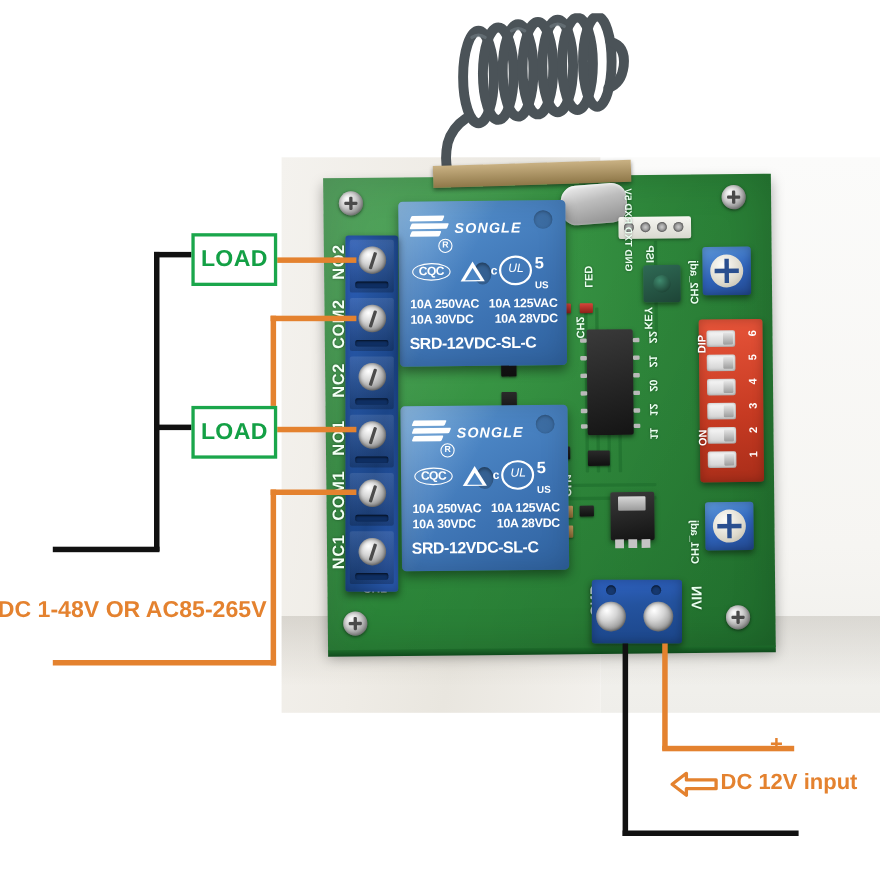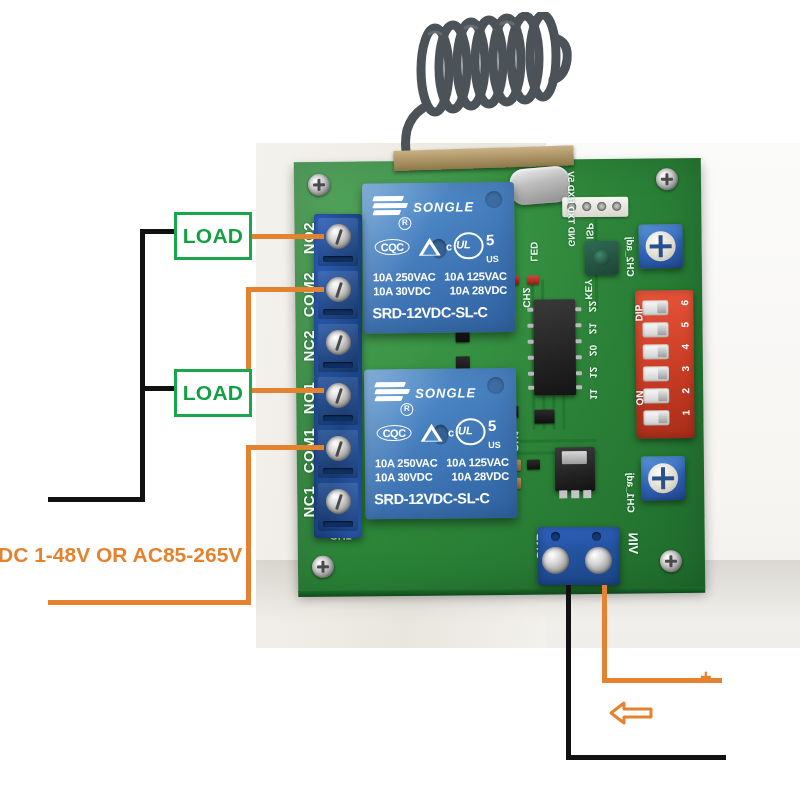--- a/index.html
+++ b/index.html
@@ -159,21 +159,21 @@
   }
   .tri::after{
     content:"";position:absolute;left:-7px;top:6px;width:0;height:0;
     border-left:7px solid transparent;border-right:7px solid transparent;
     border-bottom:11px solid #4b85c4;
   }
   .ul-mark{position:absolute;right:16px;top:50px;display:flex;align-items:flex-start;gap:2px;}
   .ul-c{font-size:11px;font-weight:bold;margin-top:8px;}
   .ul-circ{
     width:26px;height:23px;border:2px solid #fff;border-radius:50%;
-    font-size:11px;font-weight:bold;line-height:21px;font-style:italic;
+    font-size:11px;font-weight:normal;text-align:center;line-height:21px;font-style:italic;
   }
   .ul-us{display:flex;flex-direction:column;align-items:flex-start;line-height:1;}
   .ul-5{font-size:15px;font-weight:bold;margin-bottom:8px;}
   .ul-ustxt{font-size:9px;font-weight:bold;}
   .ratings{position:absolute;left:10px;top:88px;width:134px;font-size:11.2px;font-weight:bold;letter-spacing:-.2px;}
   .ratings div{display:flex;justify-content:space-between;margin-bottom:2px;}
   .partno{
     position:absolute;left:9px;top:122px;font-size:14.5px;font-weight:bold;letter-spacing:-.4px;
   }
 
@@ -610,14 +610,15 @@
   <div class="wire-org" style="left:602px;top:678px;width:120px;height:5px;"></div>
 
   <div class="plus-txt">+</div>
 
   <div style="position:absolute;left:608px;top:700px;z-index:40;">
     <svg width="46" height="26" viewBox="0 0 46 26">
       <path d="M16 3 L3 13 L16 23 L16 17 L43 17 L43 9 L16 9 Z" fill="none" stroke="#e4822f" stroke-width="3" stroke-linejoin="round"></path>
     </svg>
   </div>
 
+  <div class="dc-txt">DC 12V input</div>
 
 </div>
 
 </body></html>

